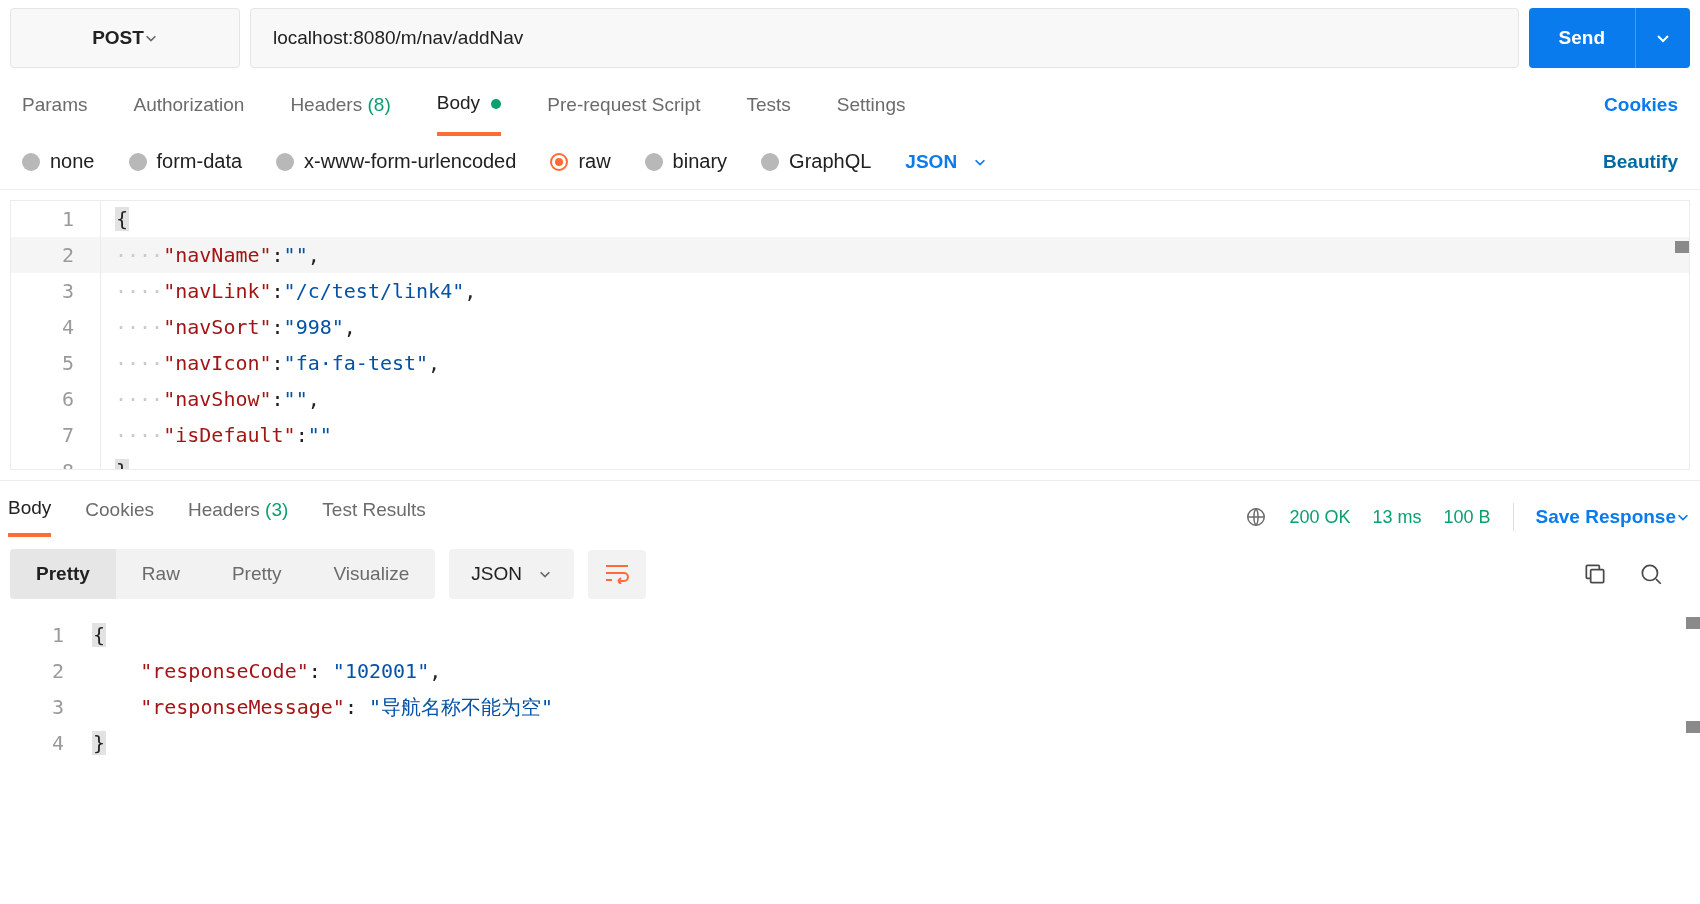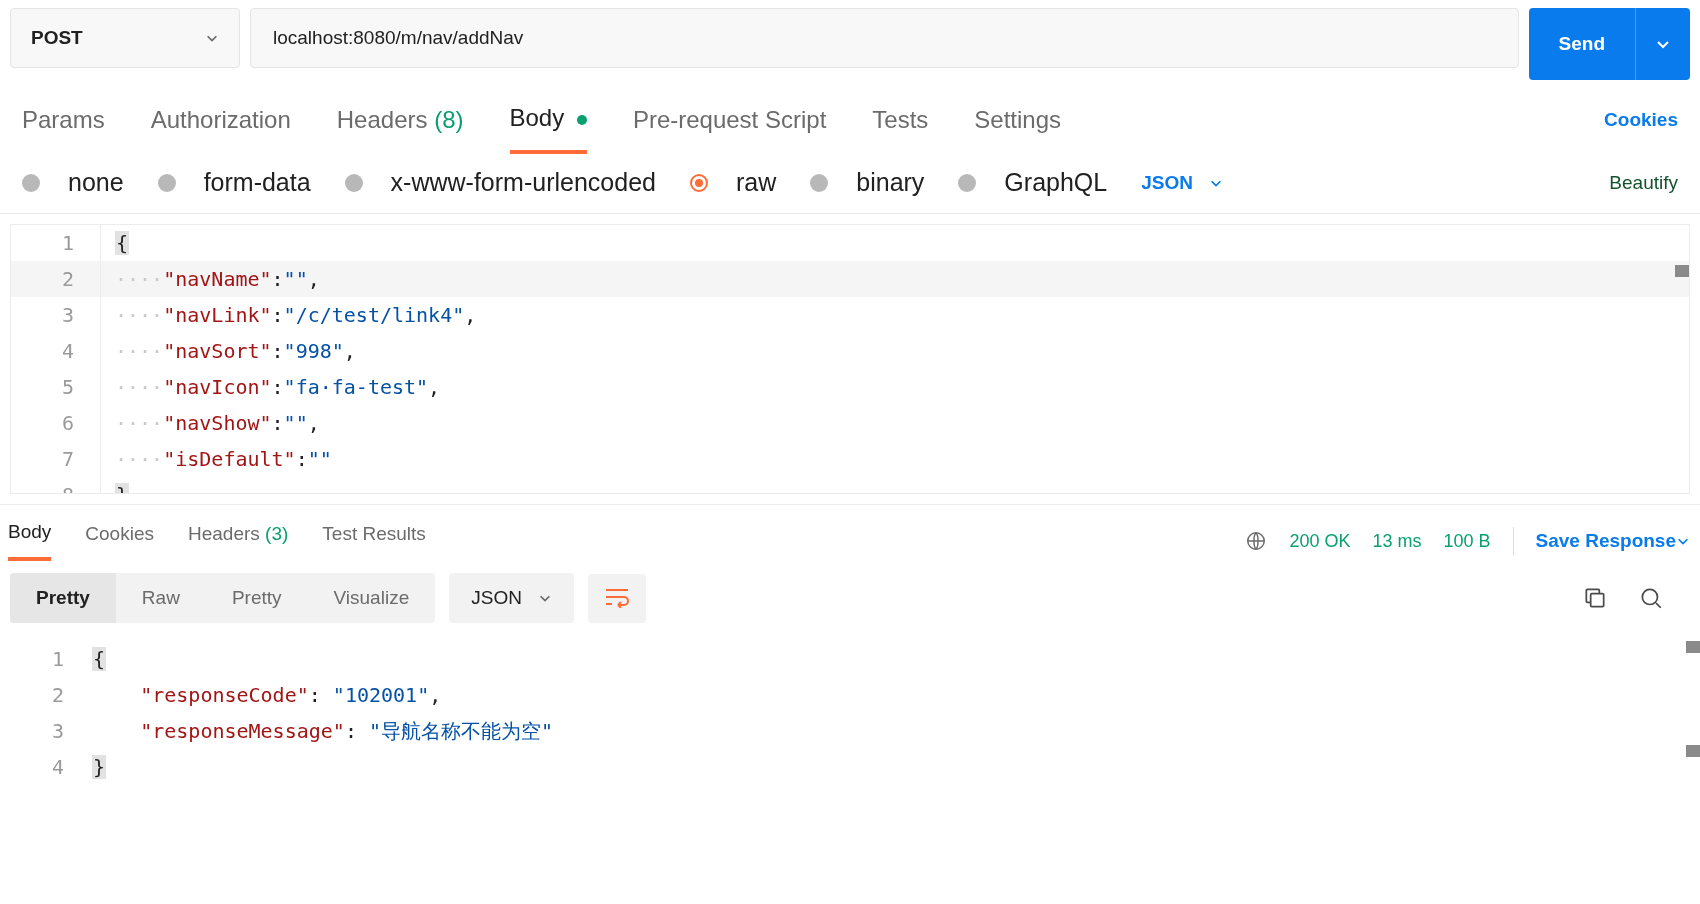--- a/index.html
+++ b/index.html
@@ -1,39 +1,39 @@
 <!DOCTYPE html>
 <html><head>
 <meta charset="utf-8">
 <style>
 * { box-sizing: border-box; margin: 0; padding: 0; }
 body { font-family: -apple-system, BlinkMacSystemFont, "Segoe UI", Helvetica, Arial, sans-serif; font-size: 15px; color: #212121; background: #fff; width: 1700px; }
 
 .request-bar { display: flex; gap: 10px; padding: 8px 10px 6px 10px; }
-.method-select { display: flex; align-items: center; justify-content: space-between; background: #f8f8f8; border: 1px solid #e5e5e5; border-radius: 4px; height: 60px; width: 230px; padding: 0 20px; font-weight: 700; font-size: 19px; color: #212121; }
+.method-select { display: flex; align-items: center; justify-content: center; background: #f8f8f8; border: 1px solid #e5e5e5; border-radius: 4px; height: 60px; width: 230px; padding: 0 20px; font-weight: 700; font-size: 19px; color: #212121; }
 .chevron-icon { width: 14px; height: 14px; }
 .url-input { flex: 1; background: #f8f8f8; border: 1px solid #e5e5e5; border-radius: 4px; height: 60px; padding: 0 22px; font-size: 19px; color: #212121; outline: none; }
-.send-btn { display: flex; align-items: center; background: #097bed; color: #fff; border: none; border-radius: 4px; height: 72px; font-size: 19px; font-weight: 700; overflow: hidden; }
+.send-btn { display: flex; align-items: center; background: #097bed; color: #fff; border: none; border-radius: 4px; height: 60px; font-size: 19px; font-weight: 700; overflow: hidden; }
 .send-main { padding: 0 30px; height: 100%; display: flex; align-items: center; border-right: 1px solid rgba(255,255,255,0.25); }
 .send-caret { width: 54px; height: 100%; display: flex; align-items: center; justify-content: center; }
 
 .req-tabs { display: flex; align-items: center; gap: 46px; padding: 18px 22px 0 22px; position: relative; }
-.req-tab { font-size: 24px; color: #6b6b6b; cursor: pointer; padding-bottom: 18px; }
+.req-tab { font-size: 19px; color: #6b6b6b; cursor: pointer; padding-bottom: 18px; }
 .req-tab.active { color: #212121; font-weight: 400; border-bottom: 4px solid #ff6c37; }
 .badge-count { color: #0aa06e; }
 .dot-indicator { display: inline-block; width: 10px; height: 10px; border-radius: 50%; background: #0aa06e; margin-left: 6px; vertical-align: middle; }
 .cookies-link { margin-left: auto; color: #097bed; font-weight: 700; font-size: 19px; cursor: pointer; padding-bottom: 18px; }
 
 .body-types { display: flex; align-items: center; gap: 34px; padding: 14px 22px 16px 22px; border-bottom: 1px solid #ececec; }
-.radio-opt { display: flex; align-items: center; gap: 28px; font-size: 25px; color: #212121; cursor: pointer; }
+.radio-opt { display: flex; align-items: center; gap: 10px; font-size: 20px; color: #212121; cursor: pointer; }
 .radio-circle { width: 18px; height: 18px; border-radius: 50%; background: #b8b8b8; display: inline-block; }
 .radio-circle.checked { background: #fff; border: 2px solid #ff6c37; position: relative; }
 .radio-circle.checked::after { content: ""; position: absolute; top: 3px; left: 3px; width: 8px; height: 8px; border-radius: 50%; background: #ff6c37; }
 .json-select { color: #097bed; font-weight: 600; font-size: 19px; display: flex; align-items: center; gap: 16px; cursor: pointer; }
-.beautify-link { margin-left: auto; color: #14532d; font-weight: 400; font-size: 19px; cursor: pointer; }
+.beautify-link { margin-left: auto; color: #0369a1; font-weight: 700; font-size: 19px; cursor: pointer; }
 
 .editor { border: 1px solid #ececec; margin: 10px; font-family: "SF Mono", Menlo, Consolas, monospace; font-size: 20px; position: relative; }
 .editor-line { display: flex; line-height: 36px; }
 .gutter { width: 90px; text-align: right; padding-right: 26px; color: #9a9a9a; border-right: 1px solid #ececec; }
 .code { white-space: pre; padding-left: 14px; }
 .hl-line { background: #f5f5f5; }
 .dots { color: #c9c9c9; }
 .k { color: #a31515; }
 .s { color: #0451a5; }
 .p { color: #212121; }

